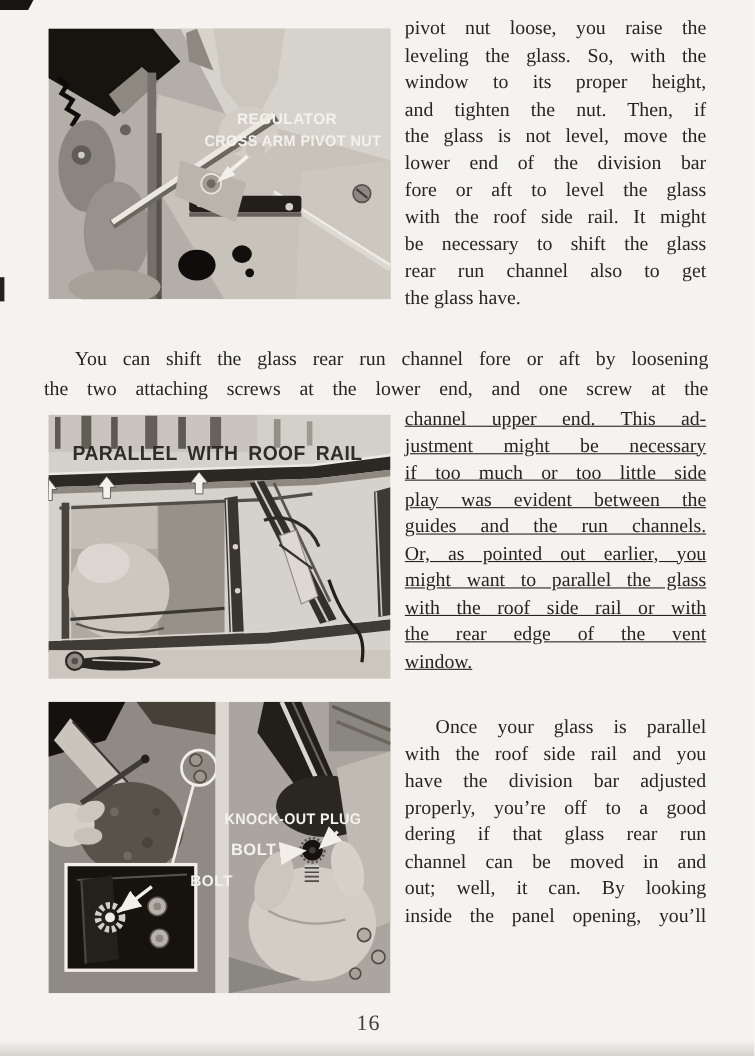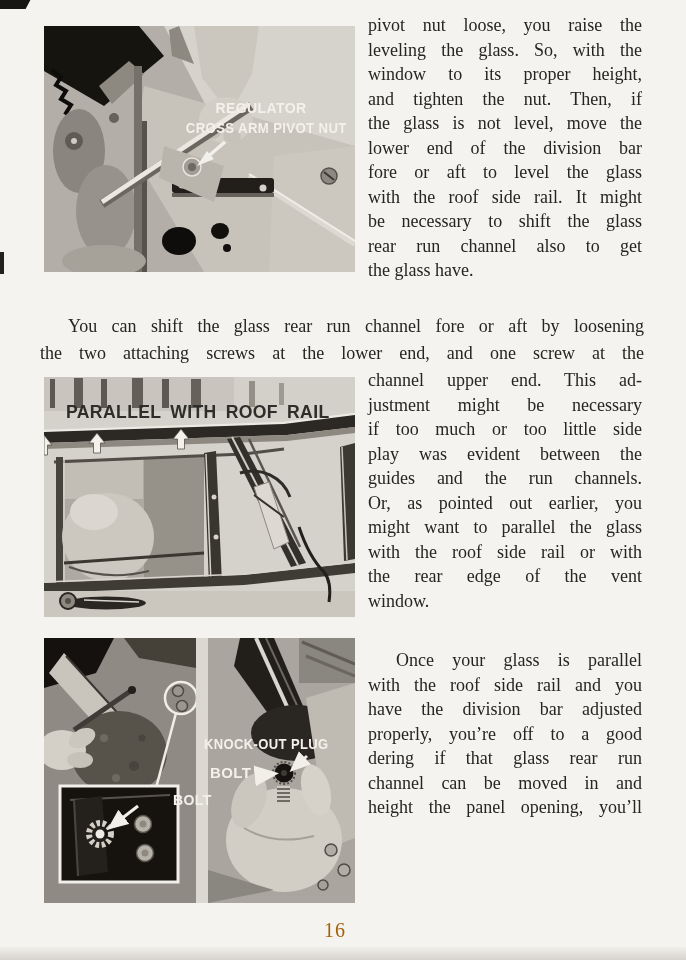--- a/index.html
+++ b/index.html
@@ -41,25 +41,25 @@
     position:absolute;
     color:#262522;
     font-size:18px;
     line-height:24.5px;
   }
   .tline{text-align:justify;text-align-last:justify;white-space:nowrap;}
   .tline.noj{text-align-last:left;}
   .tline.ind{text-indent:28px;}
   #col-top-right{left:368px;top:13px;width:274px;}
   #para-full{left:40px;top:313px;width:604px;line-height:27px;}
-  #col-mid-right{left:368px;top:368px;width:274px;}
+  #col-mid-right{left:368px;top:368px;width:274px;text-decoration:underline;}
   #col-bottom-right{left:368px;top:648px;width:274px;}
   .pagenum{
     position:absolute;left:300px;top:919px;width:70px;
-    text-align:center;font-size:20px;color:#a16207;letter-spacing:1px;
+    text-align:center;font-size:20px;color:#404040;letter-spacing:1px;
   }
 </style>
 </head>
 <body>
 
 <div class="page">
 
   <div class="scan-mark-tl"></div>
   <div class="scan-mark-left"></div>
 
@@ -336,19 +336,20 @@
       <div class="tline">the rear edge of the vent</div>
       <div class="tline noj">window.</div>
     </div>
   <div class="tcol" id="col-bottom-right">
       <div class="tline ind">Once your glass is parallel</div>
       <div class="tline">with the roof side rail and you</div>
       <div class="tline">have the division bar adjusted</div>
       <div class="tline">properly, you’re off to a good</div>
       <div class="tline">dering if that glass rear run</div>
       <div class="tline">channel can be moved in and</div>
-      <div class="tline">height the panel opening, you’ll</div>
+      <div class="tline">out; well, it can. By looking</div>
+      <div class="tline">inside the panel opening, you’ll</div>
     </div>
 
   <div class="pagenum">16</div>
 
   <div class="scan-bottom"></div>
 </div>
 
 </body></html>

